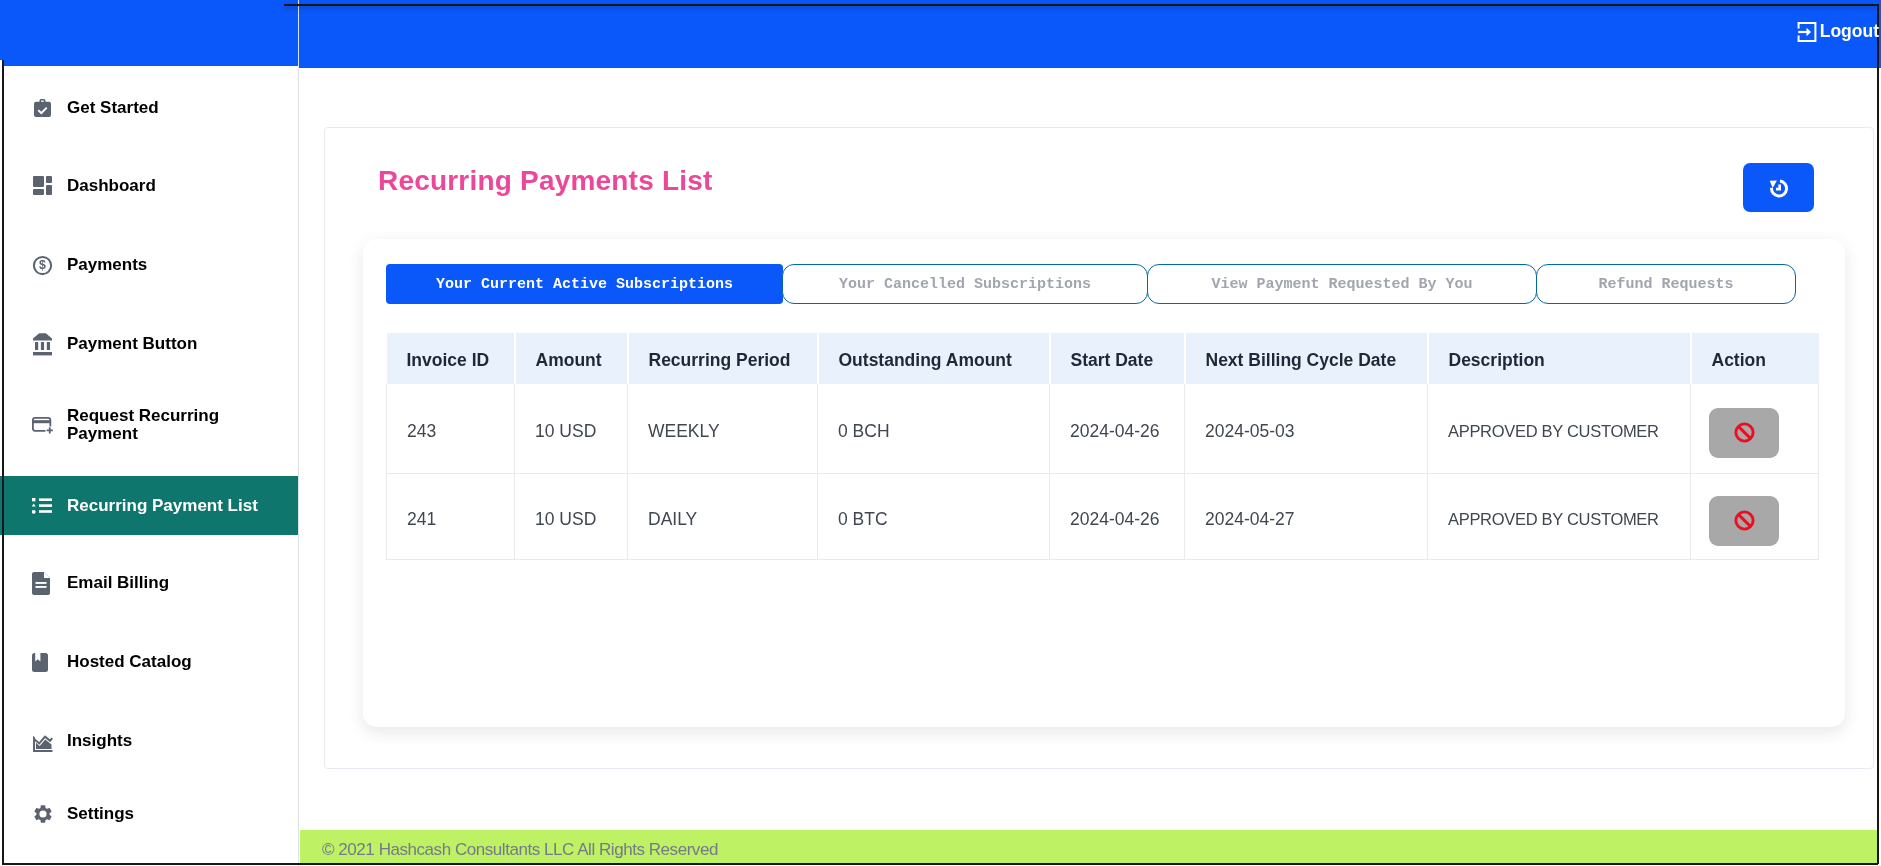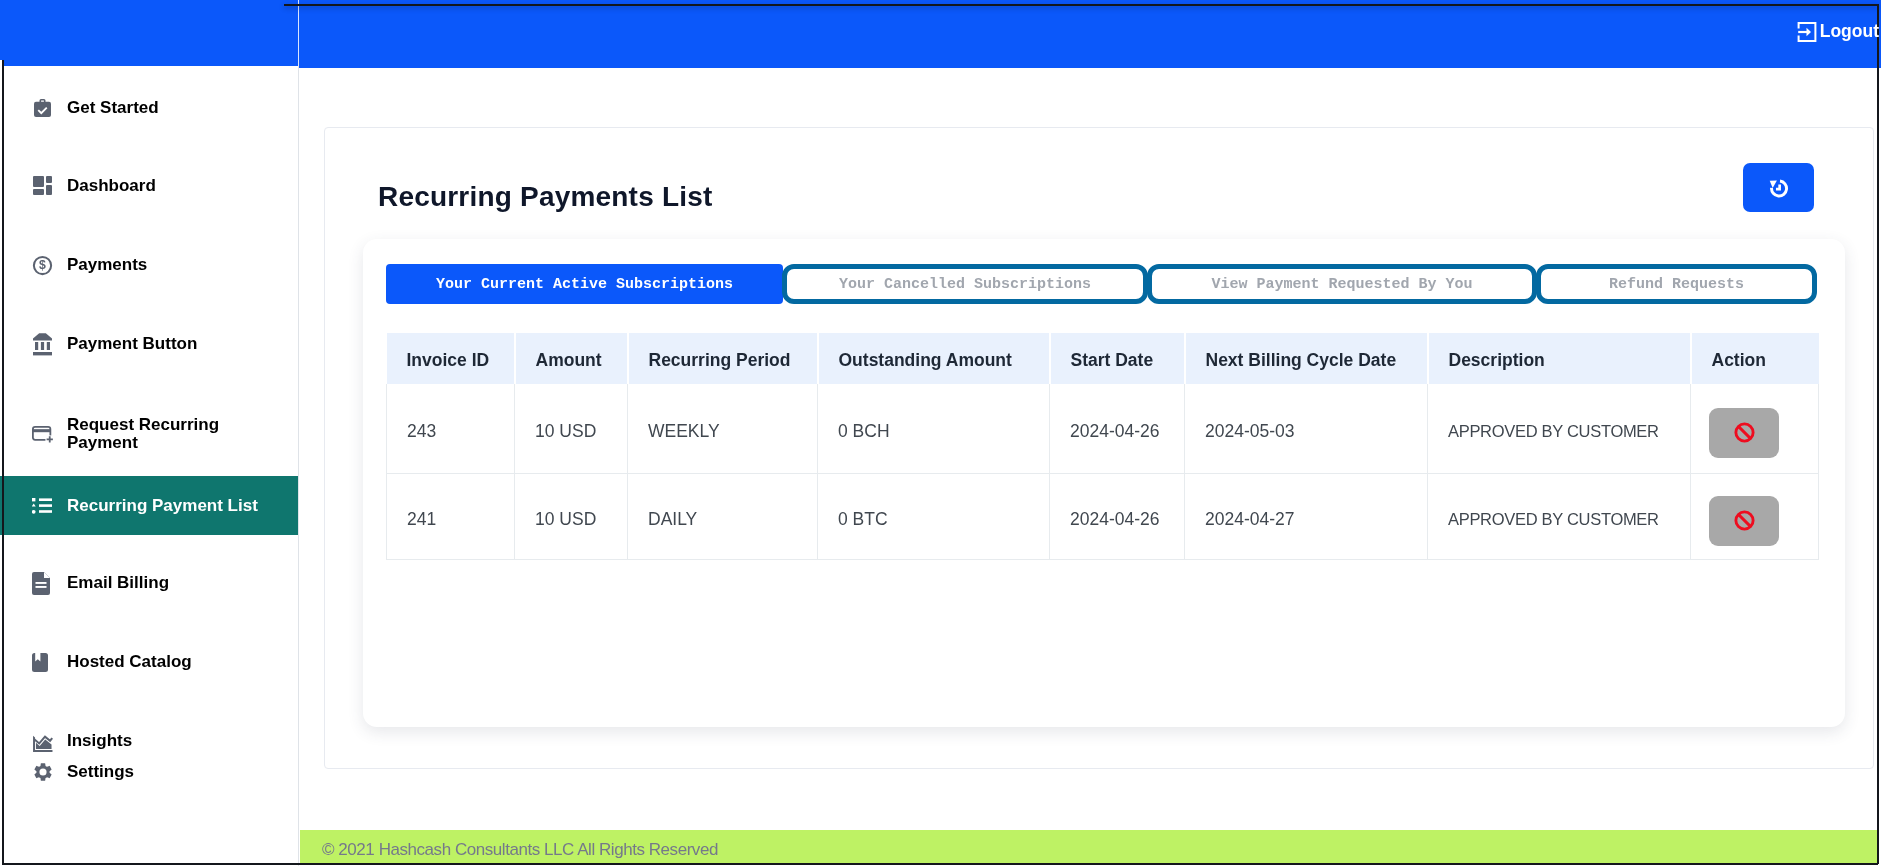--- a/index.html
+++ b/index.html
@@ -14,26 +14,26 @@
   .sidebar { left:0; top:66px; width:299px; height:800px; background:#fff; border-right:1px solid #dfe3e8; z-index:3; }
   .mitem { position:absolute; left:0; width:298px; display:flex; align-items:center; color:#000000; font-weight:700; font-size:17px; z-index:4; }
   .mitem svg { position:absolute; left:32px; }
   .mitem .txt { position:absolute; left:67px; line-height:17.5px; }
   .mactive { background:#0f766e; color:#fff; }
   
   .frame { background:#14171c; z-index:5; }
   
   .main { left:299px; top:68px; width:1582px; height:798px; background:#fff; z-index:1; }
   .panel { left:324px; top:127px; width:1550px; height:642px; border:1px solid #e7eaf0; border-radius:4px; z-index:2; }
-  .title { left:378px; top:181px; font-size:28px; font-weight:700; color:#0f172a; z-index:3; letter-spacing:0.2px; }
+  .title { left:378px; top:165px; font-size:28px; font-weight:700; color:#ec4899; z-index:3; letter-spacing:0.2px; }
   .refresh { left:1743px; top:163px; width:71px; height:49px; background:#0b58fa; border-radius:7px; z-index:3; display:flex; align-items:center; justify-content:center; }
   .card { left:363px; top:239px; width:1482px; height:488px; background:#fff; border-radius:14px; box-shadow:0 5px 16px rgba(50,60,80,0.12); z-index:3; }
   
   .tabs { left:386px; top:264px; height:40px; z-index:4; display:flex;font-family:Liberation Mono, monospace; }
-  .tab { height:40px; display:flex; align-items:center; justify-content:center; font-size:15px; font-weight:700; color:#a1a6ae; background:#fff; border:5px solid #0369a1; border-radius:12px; margin-left:-1px; }
+  .tab { height:40px; display:flex; align-items:center; justify-content:center; font-size:15px; font-weight:700; color:#a1a6ae; background:#fff; border:1px solid #0369a1; border-radius:12px; margin-left:-1px; }
   .tabactive { background:#0b58fa; color:#fff; border:none; border-radius:4px; margin-left:0; }
   
   table.grid { position:absolute; left:386px; top:333px; width:1432px; border-collapse:collapse; z-index:4; table-layout:fixed; }
   .grid th { background:#e9f1fd; height:51px; text-align:left; padding:3px 0 0 20px; font-size:17.5px; color:#1e2836; border-left:2px solid #fff; font-weight:700; }
   .grid th:first-child { border-left:none; }
   .grid td { height:89px; padding:6px 0 0 20px; font-size:17.5px; color:#40474f; border:1px solid #e7ebee; border-top:none; }
     .grid tr.r2 td { height:86px; }
   .actbtn { width:70px; height:50px; background:#a8a8a8; border-radius:9px; display:flex; align-items:center; justify-content:center; margin:3px 0 0 -2px; }
   
   .footer { left:300px; top:830px; width:1578px; height:34px; background:#bef264; z-index:2; }
@@ -50,21 +50,21 @@
       <path d="M3.85 11.9 A8.2 8.2 0 1 0 13.1 4.38" stroke="#fff" stroke-width="3.2"></path>
       <path d="M1.9 4.2 L9.7 3.8 L5.1 12.1 z" fill="#fff"></path>
       <path d="M12.7 8.2 V13.3 H8.7" stroke="#fff" stroke-width="2.9"></path>
     </svg>
 </div>
 <div class="abs card"></div>
 <div class="abs tabs">
   <div class="tab tabactive" style="width:397px">Your Current Active Subscriptions</div>
   <div class="tab" style="width:366px">Your Cancelled Subscriptions</div>
   <div class="tab" style="width:390px">View Payment Requested By You</div>
-  <div class="tab" style="width:281px">Refund Requests</div>
+  <div class="tab" style="width:260px">Refund Requests</div>
 </div>
 <table class="grid">
   <colgroup>
       <col style="width:128px">
       <col style="width:113px">
       <col style="width:190px">
       <col style="width:232px">
       <col style="width:135px">
       <col style="width:243px">
       <col style="width:263px">
@@ -150,21 +150,21 @@
 <div class="mitem" style="top:324px; height:40px;">
   <svg width="21" height="25" viewBox="0 0 21 25" fill="#5b6270">
       <path d="M7.2 1.2h6.6L20 6.5v2H1v-2z"></path>
       <rect x="3" y="10" width="3.2" height="8"></rect>
       <rect x="8.9" y="10" width="3.2" height="8"></rect>
       <rect x="14.8" y="10" width="3.2" height="8"></rect>
       <rect x="1" y="20" width="19" height="3.4"></rect>
     </svg>
   <span class="txt">Payment Button</span>
 </div>
-<div class="mitem" style="top:408px; height:51px;">
+<div class="mitem" style="top:399px; height:51px;">
   <svg width="21.5" height="18" viewBox="0 0 24 20">
       <rect x="1" y="2" width="19.5" height="14.5" rx="2.5" fill="none" stroke="#5b6270" stroke-width="2"></rect>
       <rect x="1" y="4.6" width="19.5" height="3.4" fill="#5b6270"></rect>
       <rect x="15" y="11.6" width="9" height="8.4" fill="#fff"></rect>
       <path d="M18.8 12.6h2v2.5h2.5v2h-2.5v2.5h-2v-2.5h-2.5v-2h2.5z" fill="#5b6270"></path>
     </svg>
   <span class="txt">Request Recurring<br>Payment</span>
 </div>
 <div class="mitem mactive" style="top:476px; height:59px;">
   <svg width="21" height="16" viewBox="0 0 21 16" fill="#fff">
@@ -195,21 +195,21 @@
   <span class="txt">Hosted Catalog</span>
 </div>
 <div class="mitem" style="top:721px; height:40px;">
   <svg width="21" height="21" viewBox="0 0 20 20" fill="#5b6270">
       <path d="M1 20V4.5l1.9 1.7V18.1h16.6V20z"></path>
       <path d="M3.8 17.2v-5.9l3.5 2.9 5.3-6.2 6 4.9v4.3z"></path>
       <path d="M2.4 8L6.9 11.8 12.4 5.4 17.2 9.3 19.3 6.8" fill="none" stroke="#5b6270" stroke-width="1.9"></path>
     </svg>
   <span class="txt">Insights</span>
 </div>
-<div class="mitem" style="top:752px; height:40px;">
+<div class="mitem" style="top:794px; height:40px;">
   <svg width="22" height="22" viewBox="0 0 24 24" fill="#5b6270">
       <path fill-rule="evenodd" d="M19.14 12.94c.04-.3.06-.61.06-.94 0-.32-.02-.64-.07-.94l2.03-1.58a.49.49 0 0 0 .12-.61l-1.92-3.32a.49.49 0 0 0-.59-.22l-2.39.96a7.03 7.03 0 0 0-1.62-.94L14.4 2.81a.48.48 0 0 0-.48-.41h-3.84c-.24 0-.43.17-.47.41L9.25 5.35c-.59.24-1.13.57-1.62.94l-2.39-.96a.49.49 0 0 0-.59.22L2.74 8.87c-.12.21-.08.47.12.61l2.03 1.58c-.05.3-.09.63-.09.94s.02.64.07.94l-2.03 1.58a.49.49 0 0 0-.12.61l1.92 3.32c.12.22.37.29.59.22l2.39-.96c.5.38 1.03.7 1.62.94l.36 2.54c.05.24.24.41.48.41h3.84c.24 0 .44-.17.47-.41l.36-2.54c.59-.24 1.13-.56 1.62-.94l2.39.96c.22.08.47 0 .59-.22l1.92-3.32a.49.49 0 0 0-.12-.61l-2.01-1.58zM12 15.9a3.9 3.9 0 1 1 0-7.8 3.9 3.9 0 0 1 0 7.8z"></path>
     </svg>
   <span class="txt">Settings</span>
 </div>
 
 <div class="abs logout">
   <svg width="20" height="22" viewBox="0 0 20 22" fill="none" stroke="#fff" stroke-width="2">
       <path d="M1.6 7.5V2.1h16.8v17.8H1.6v-5.4"></path>
       <path d="M1.2 11h11.2" stroke-width="2.2"></path>

